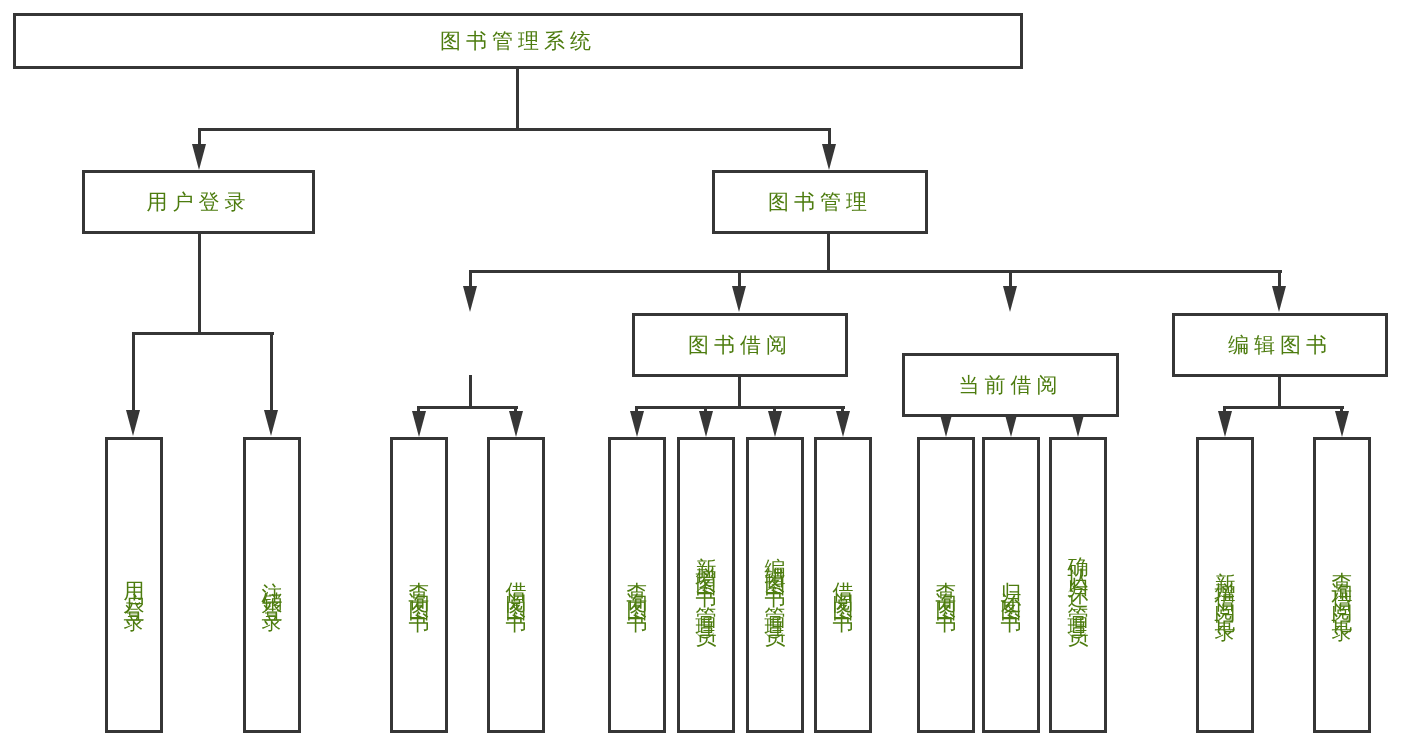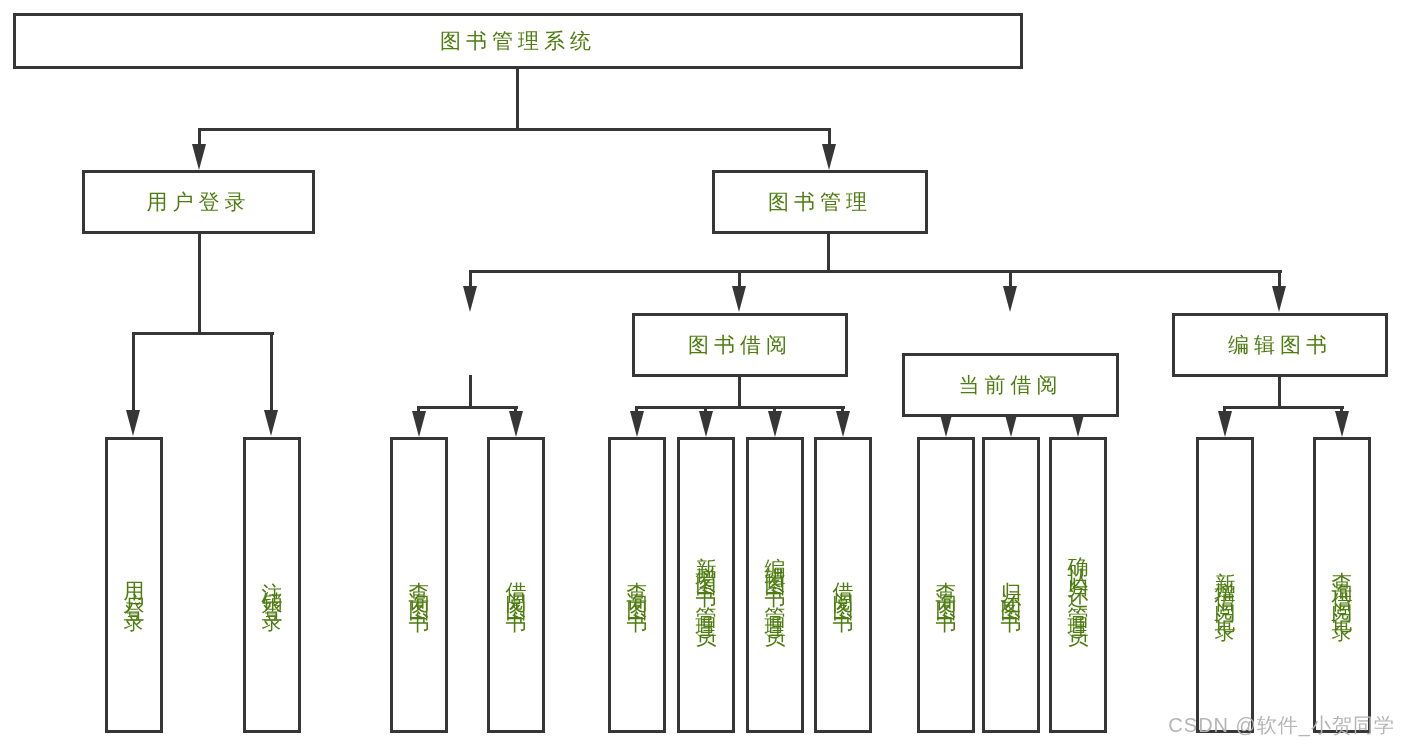--- a/index.html
+++ b/index.html
@@ -169,15 +169,14 @@
   <div class="vl" style="left:1076px;top:406px;width:3px;height:10px;"></div>
   <div class="ar" style="left:1071px;top:411px;"></div>
 
   <div class="vl" style="left:1278px;top:375px;width:3px;height:33px;"></div>
   <div class="hl" style="left:1223px;top:406px;width:121px;height:3px;"></div>
   <div class="vl" style="left:1223px;top:406px;width:3px;height:10px;"></div>
   <div class="ar" style="left:1218px;top:411px;"></div>
   <div class="vl" style="left:1340px;top:406px;width:3px;height:10px;"></div>
   <div class="ar" style="left:1335px;top:411px;"></div>
 
-  <div class="watermark">CSDN @软件_小贺同学</div>
 
 </div>
 
 </body></html>

